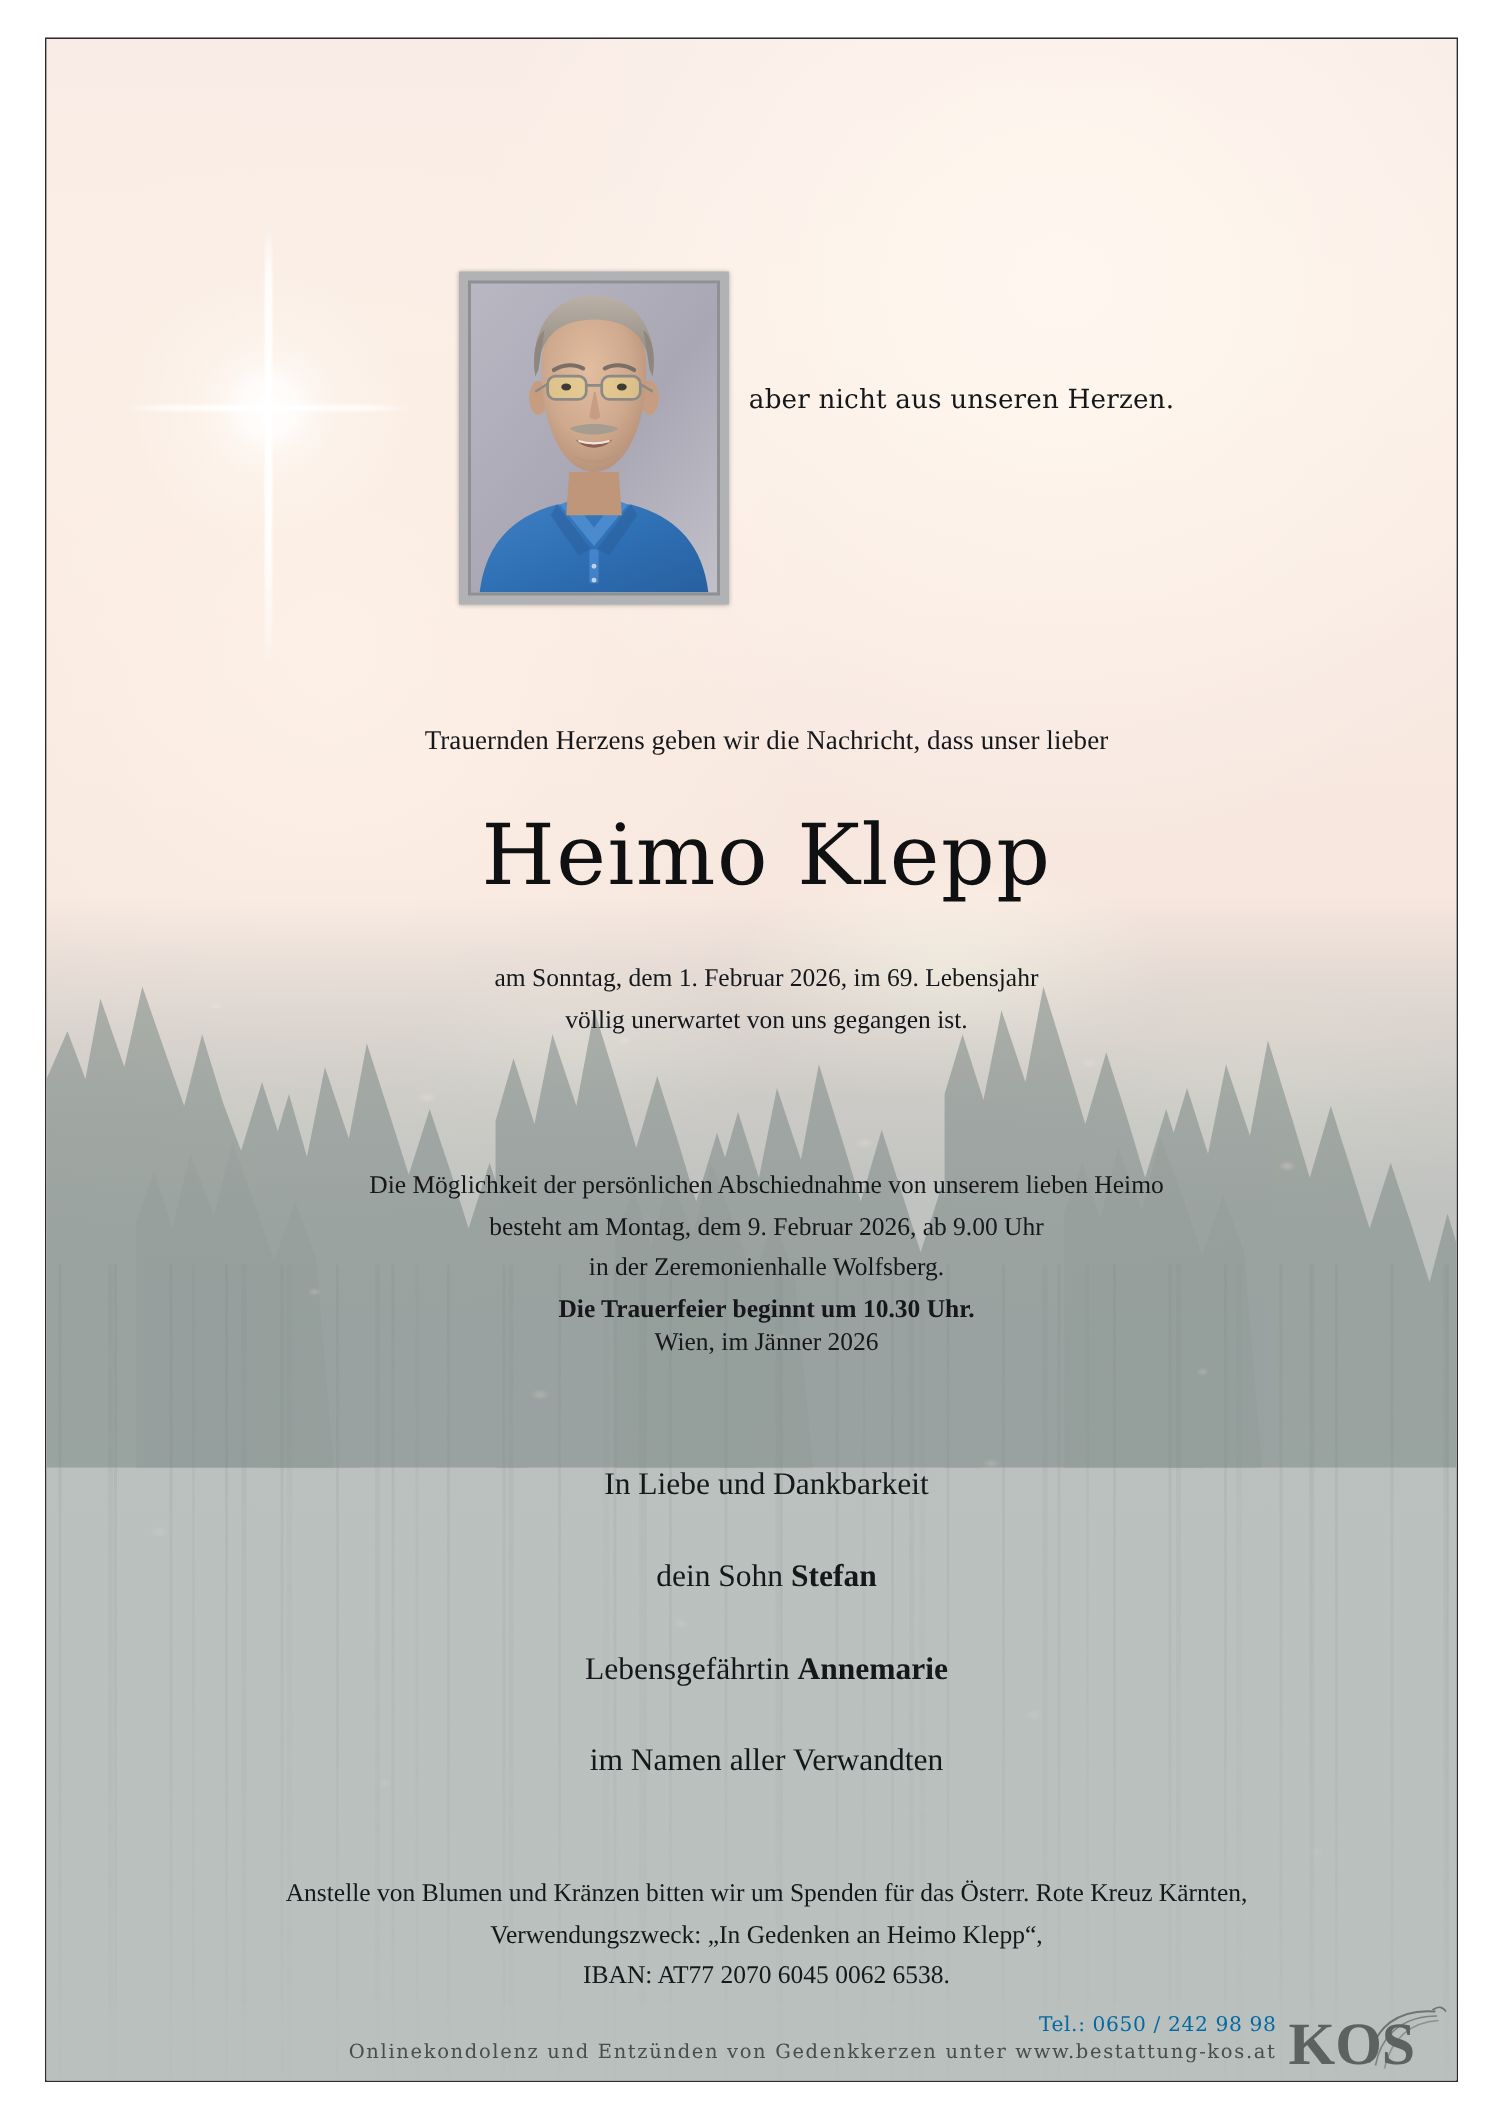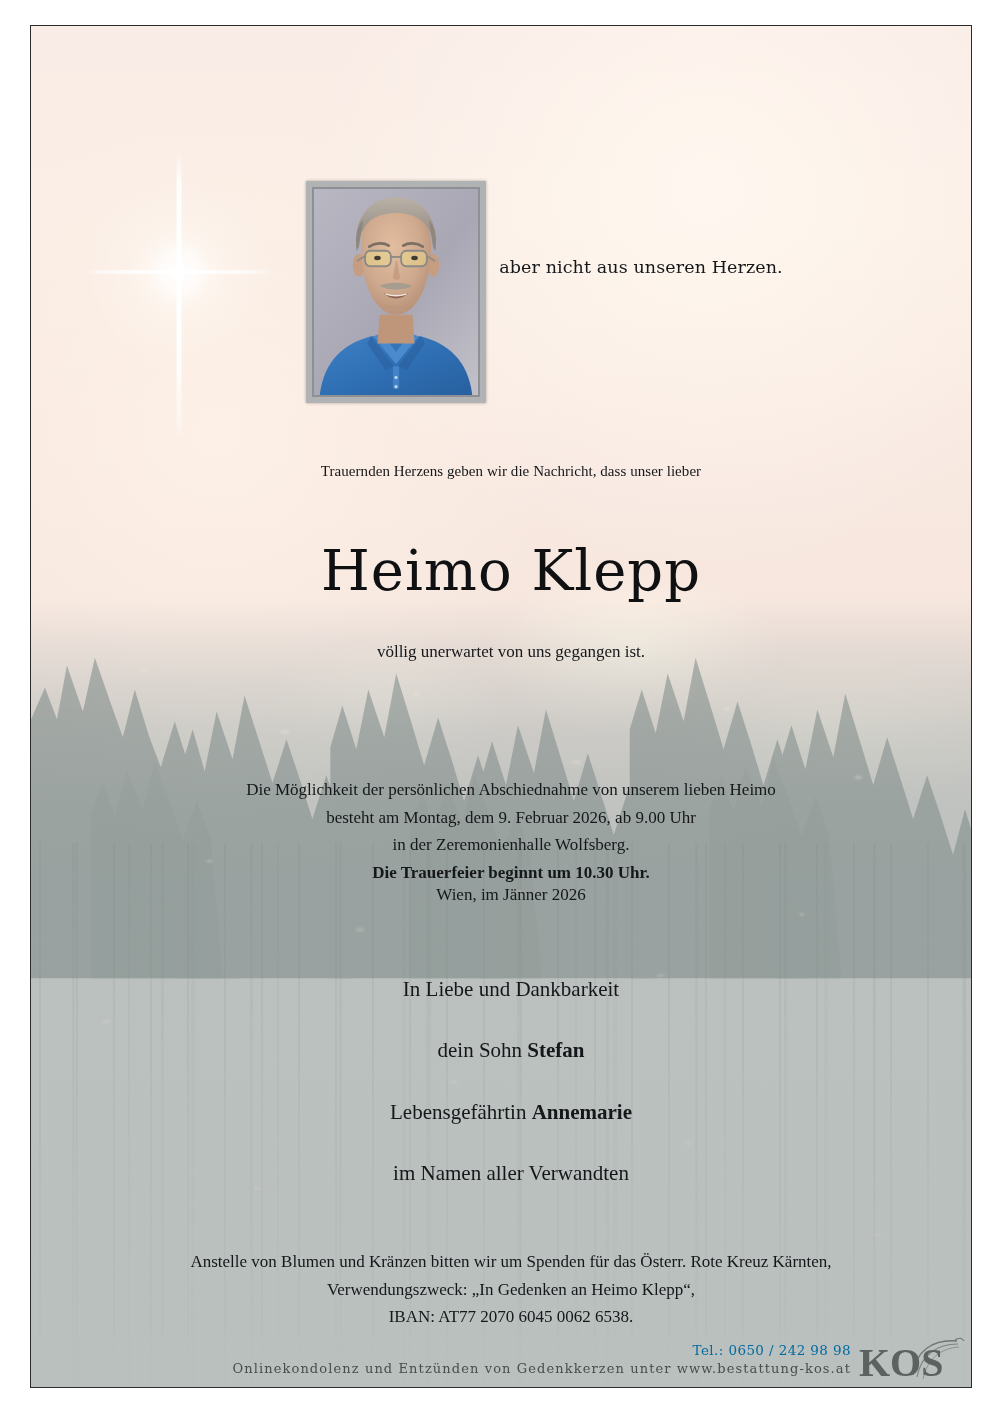--- a/index.html
+++ b/index.html
@@ -149,22 +149,22 @@
   
   .txt { position:absolute; text-align:center; color:#15171a; line-height:1.32; }
 
   #quote {
     left:360px; top:228px; width:500px;
     font-family:"DejaVu Serif", serif;
     font-size:17.5px; line-height:1.55; letter-spacing:.1px;
   }
 
   #announce-intro {
-    left:130px; top:436px; width:700px;
-    font-size:15px; letter-spacing:.05px;
+    left:130px; top:456px; width:700px;
+    font-size:18px; letter-spacing:.05px;
   }
 
   #deceased-name {
     left:130px; top:508px; width:700px;
     font-family:"DejaVu Serif", serif;
     font-size:56px; font-weight:400; letter-spacing:1px;
     color:#0e1012;
   }
 
   #passing {
@@ -331,20 +331,21 @@
 
   <div class="txt" id="quote">
     <div>aber nicht aus unseren Herzen.</div>
   </div>
 
   <div class="txt" id="announce-intro">Trauernden Herzens geben wir die Nachricht, dass unser lieber</div>
 
   <div class="txt" id="deceased-name">Heimo Klepp</div>
 
   <div class="txt" id="passing">
+    <div>am Sonntag, dem 1. Februar 2026, im 69. Lebensjahr</div>
     <div>völlig unerwartet von uns gegangen ist.</div>
   </div>
 
   <div class="txt" id="ceremony">
     <div>Die Möglichkeit der persönlichen Abschiednahme von unserem lieben Heimo</div>
     <div>besteht am Montag, dem 9. Februar 2026, ab 9.00 Uhr</div>
     <div>in der Zeremonienhalle Wolfsberg.</div>
     <div class="strong">Die Trauerfeier beginnt um 10.30 Uhr.</div>
   </div>
 

